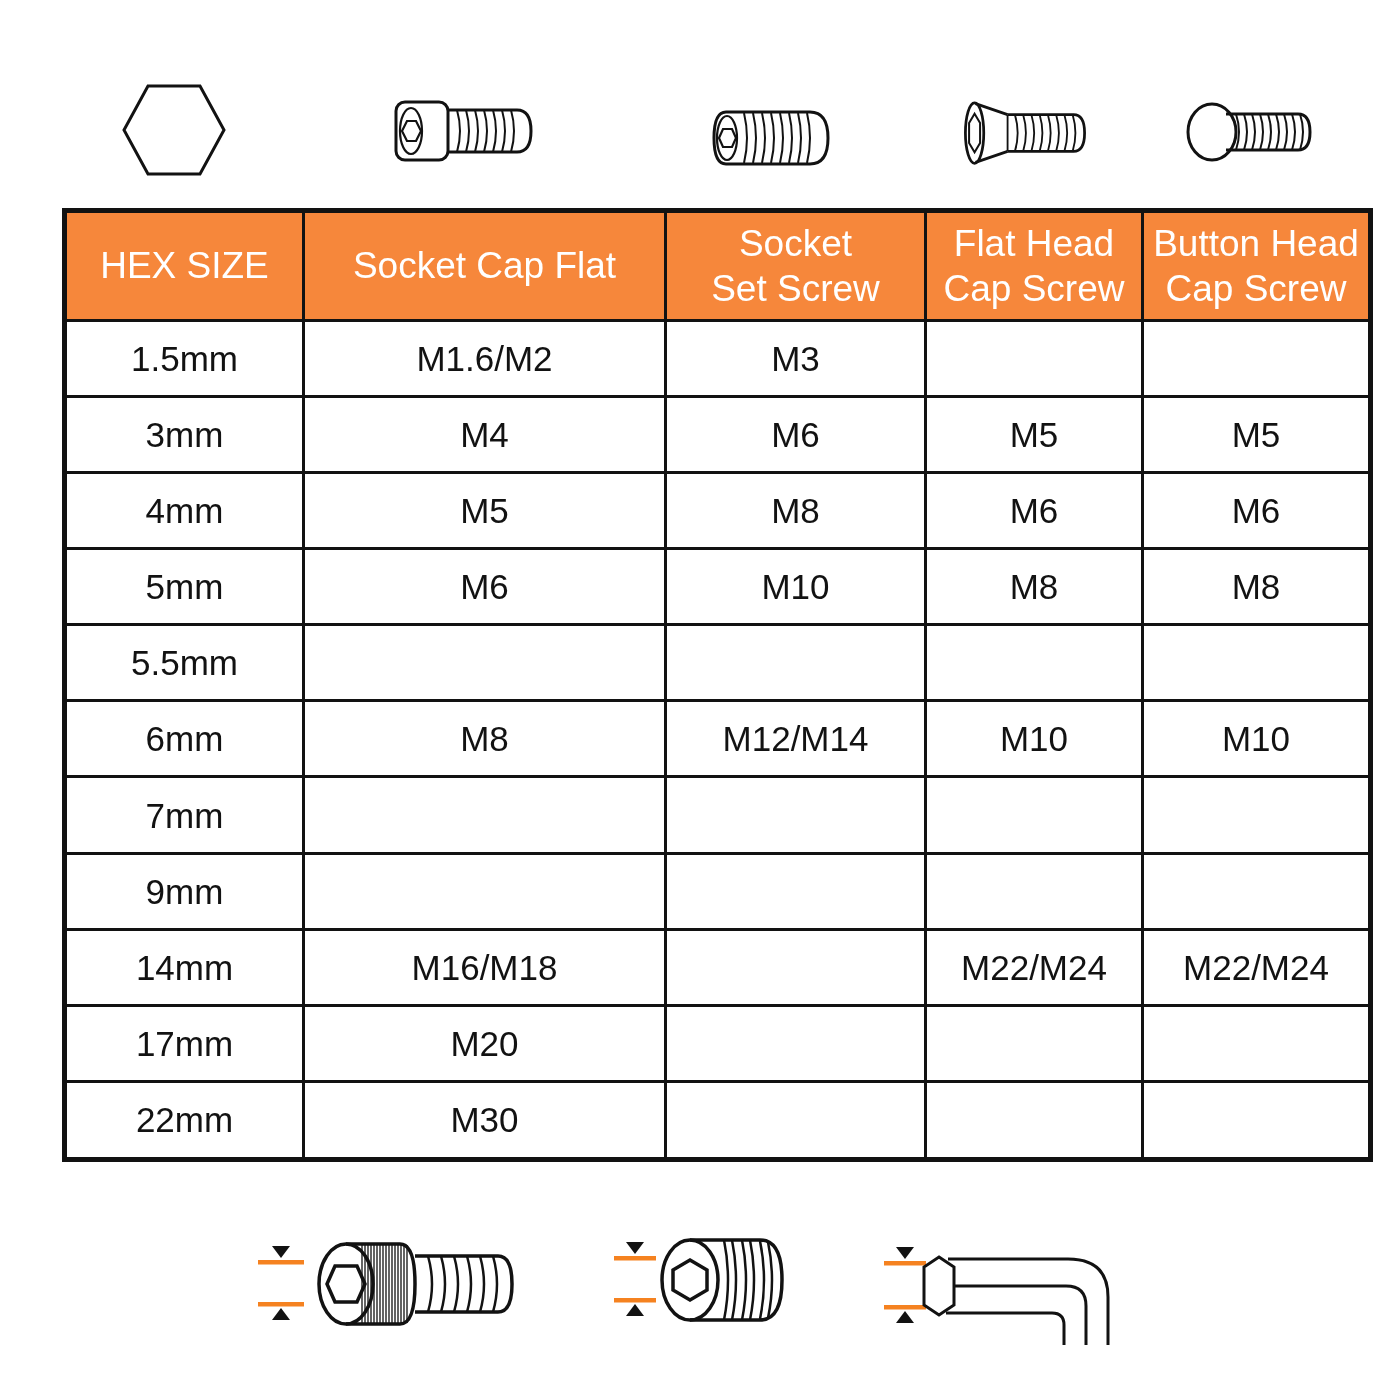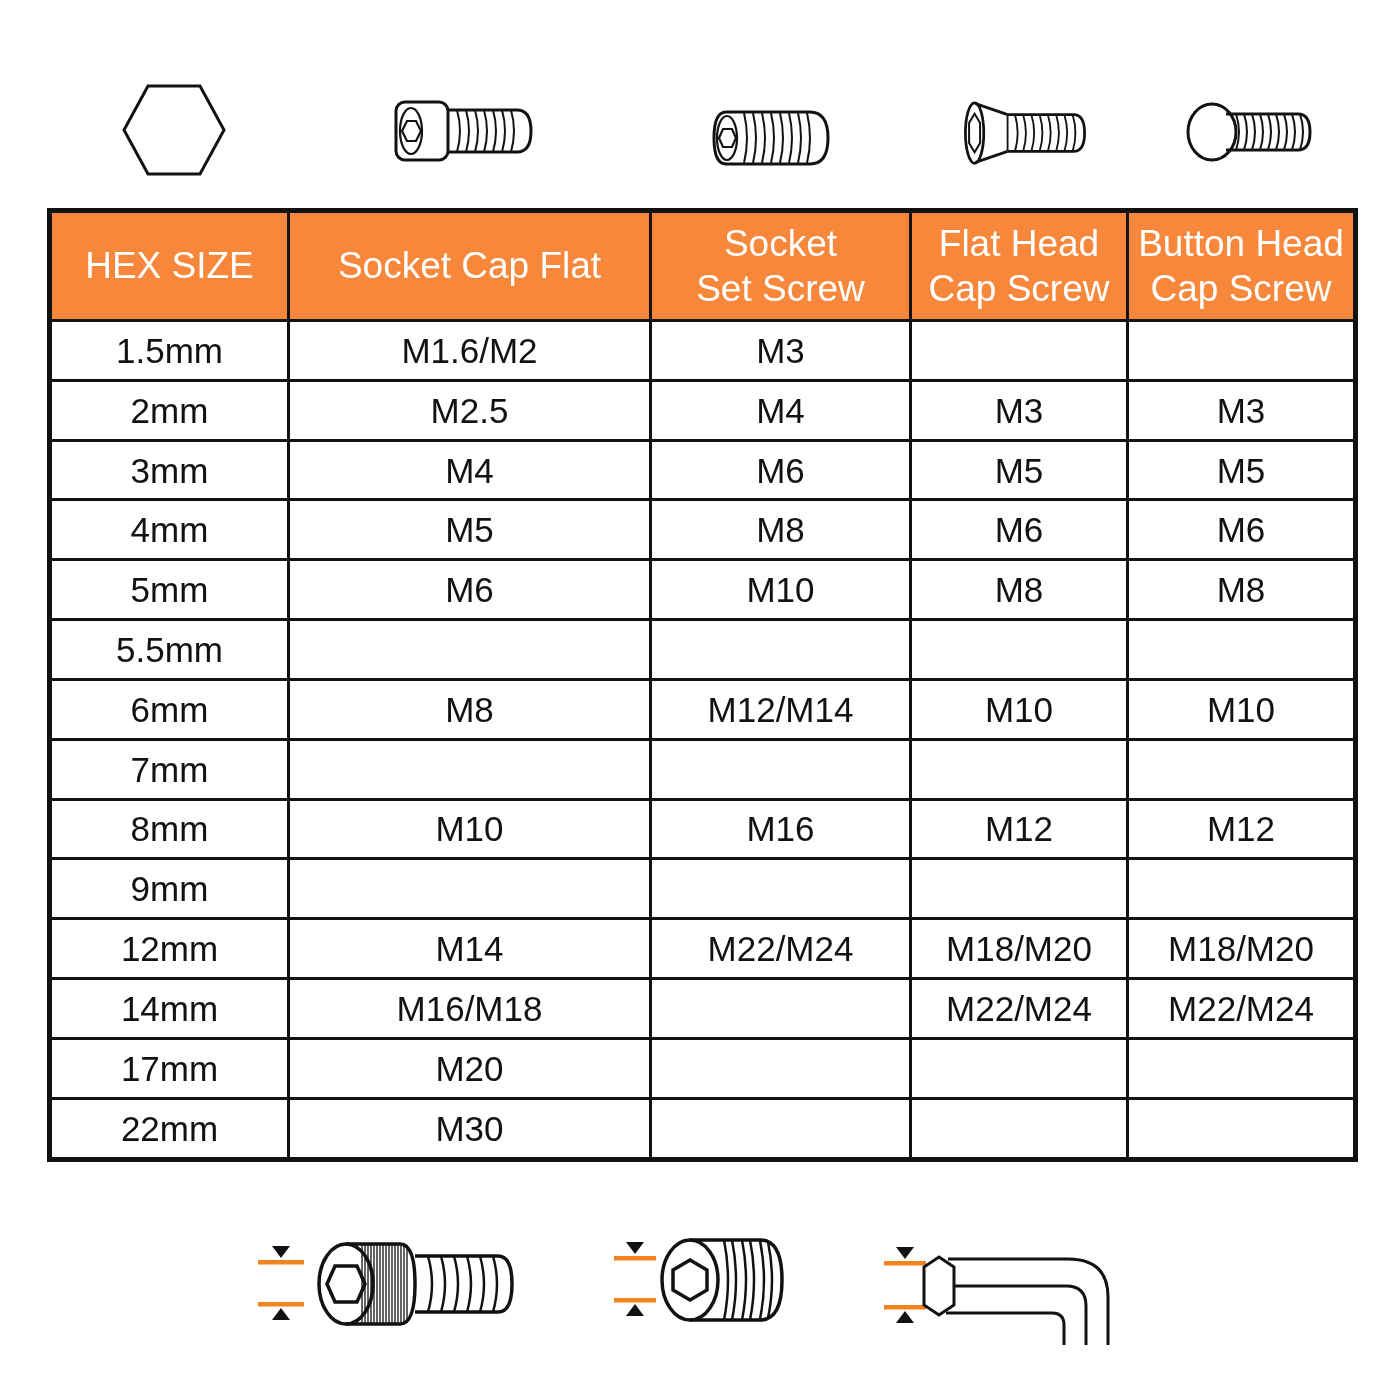--- a/index.html
+++ b/index.html
@@ -15,21 +15,21 @@
     position:relative;
     overflow:hidden;
   }
   .abs{position:absolute;}
   svg{display:block;}
   .lineart{stroke:var(--ink);fill:none;}
 
   
   table.chart{
     position:absolute;
-    left:47px;top:208px;
+    left:62px;top:208px;
     width:1306px;height:954px;
     border-collapse:collapse;
     table-layout:fixed;
     border:5px solid var(--ink);
   }
   .chart th,.chart td{
     border:3px solid var(--ink);
     text-align:center;
     vertical-align:middle;
     padding:0;
@@ -121,27 +121,20 @@
     </thead>
     <tbody>
         <tr>
           <td>1.5mm</td>
           <td>M1.6/M2</td>
           <td>M3</td>
           <td></td>
           <td></td>
         </tr>
         <tr>
-          <td>2mm</td>
-          <td>M2.5</td>
-          <td>M4</td>
-          <td>M3</td>
-          <td>M3</td>
-        </tr>
-        <tr>
           <td>3mm</td>
           <td>M4</td>
           <td>M6</td>
           <td>M5</td>
           <td>M5</td>
         </tr>
         <tr>
           <td>4mm</td>
           <td>M5</td>
           <td>M8</td>
@@ -170,39 +163,25 @@
           <td>M10</td>
         </tr>
         <tr>
           <td>7mm</td>
           <td></td>
           <td></td>
           <td></td>
           <td></td>
         </tr>
         <tr>
-          <td>8mm</td>
-          <td>M10</td>
-          <td>M16</td>
-          <td>M12</td>
-          <td>M12</td>
-        </tr>
-        <tr>
           <td>9mm</td>
           <td></td>
           <td></td>
           <td></td>
           <td></td>
-        </tr>
-        <tr>
-          <td>12mm</td>
-          <td>M14</td>
-          <td>M22/M24</td>
-          <td>M18/M20</td>
-          <td>M18/M20</td>
         </tr>
         <tr>
           <td>14mm</td>
           <td>M16/M18</td>
           <td></td>
           <td>M22/M24</td>
           <td>M22/M24</td>
         </tr>
         <tr>
           <td>17mm</td>

